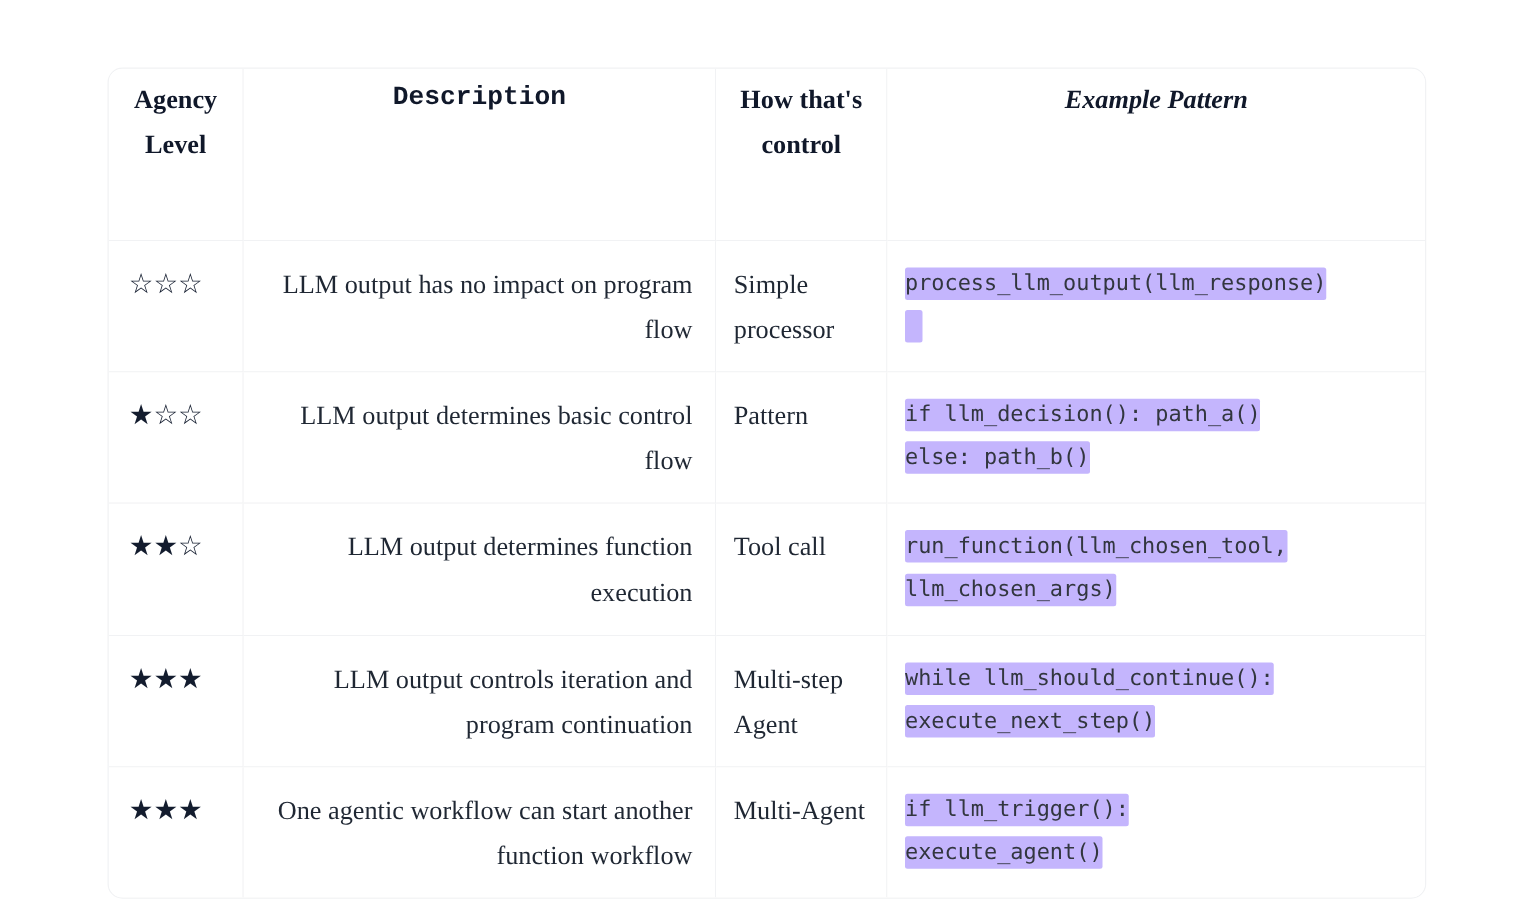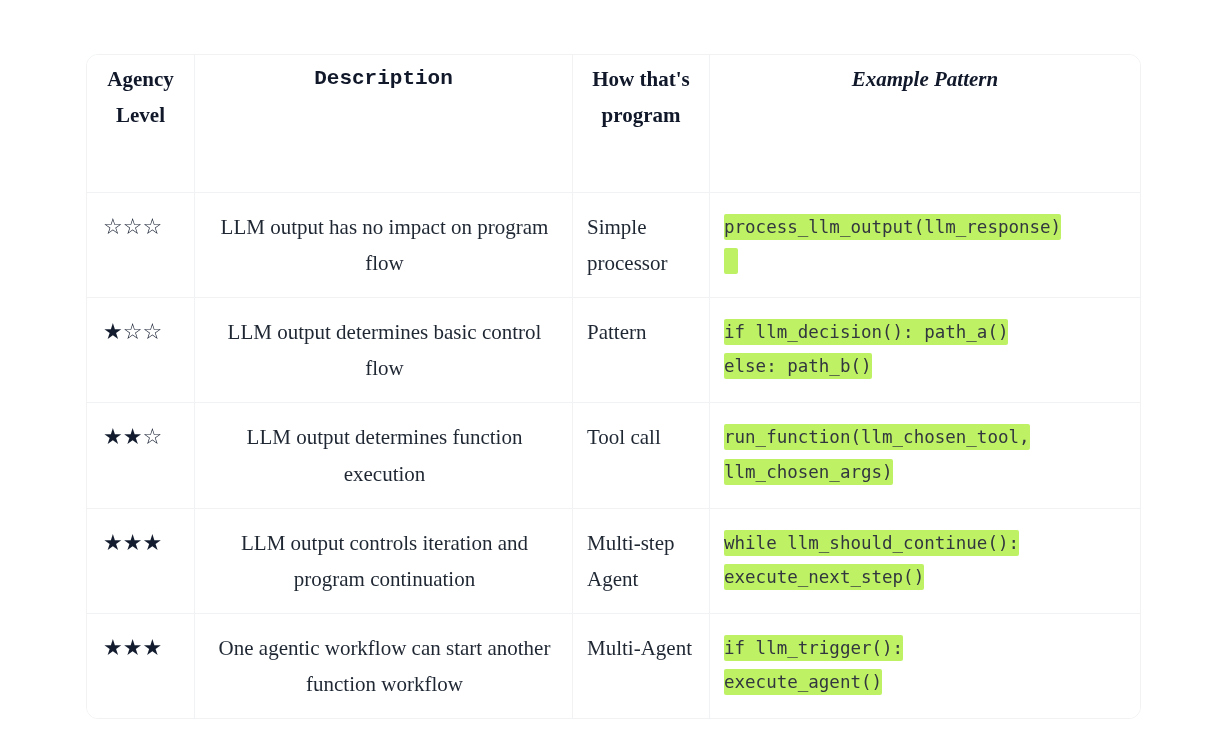--- a/index.html
+++ b/index.html
@@ -96,21 +96,21 @@
   .stars {
     font-size: 22px;
     letter-spacing: 0px;
     color: #131c2e;
     line-height: 1.5;
     display: inline-block;
   }
 
   td.c-desc {
     padding: 16px 18px 16px 20px;
-    text-align: center;
+    text-align: right;
   }
 
   td.c-called {
     padding: 16px 4px 16px 14px;
     text-align: left;
   }
 
   td.c-example {
     padding: 17px 14px 16px 14px;
     text-align: left;
@@ -118,21 +118,21 @@
 
   .code-line {
     font-family: "DejaVu Sans Mono", "Liberation Mono", monospace;
     font-size: 17.5px;
     line-height: 1.95;
     color: #32363f;
     white-space: pre-wrap;
     word-break: break-word;
   }
   .code-line > span {
-    background: #bef264;
+    background: #c4b5fd;
     border-radius: 2px;
     padding: 3px 0;
     box-decoration-break: clone;
     margin-top: 16px;
     -webkit-box-decoration-break: clone;
   }
   .code-blank > span {
     padding-left: 3px;
     padding-right: 0;
   }
@@ -146,21 +146,21 @@
       <colgroup>
         <col class="col-level">
         <col class="col-desc">
         <col class="col-called">
         <col class="col-example">
       </colgroup>
       <thead>
         <tr>
           <th class="h-level">Agency Level</th>
           <th class="h-desc">Description</th>
-          <th class="h-called">How that's program</th>
+          <th class="h-called">How that's control</th>
           <th class="h-example">Example Pattern</th>
         </tr>
       </thead>
       <tbody>
 
         <tr>
           <td class="c-level">
             <span class="stars">☆☆☆</span>
           </td>
           <td class="c-desc">LLM output has no impact on program flow</td>

